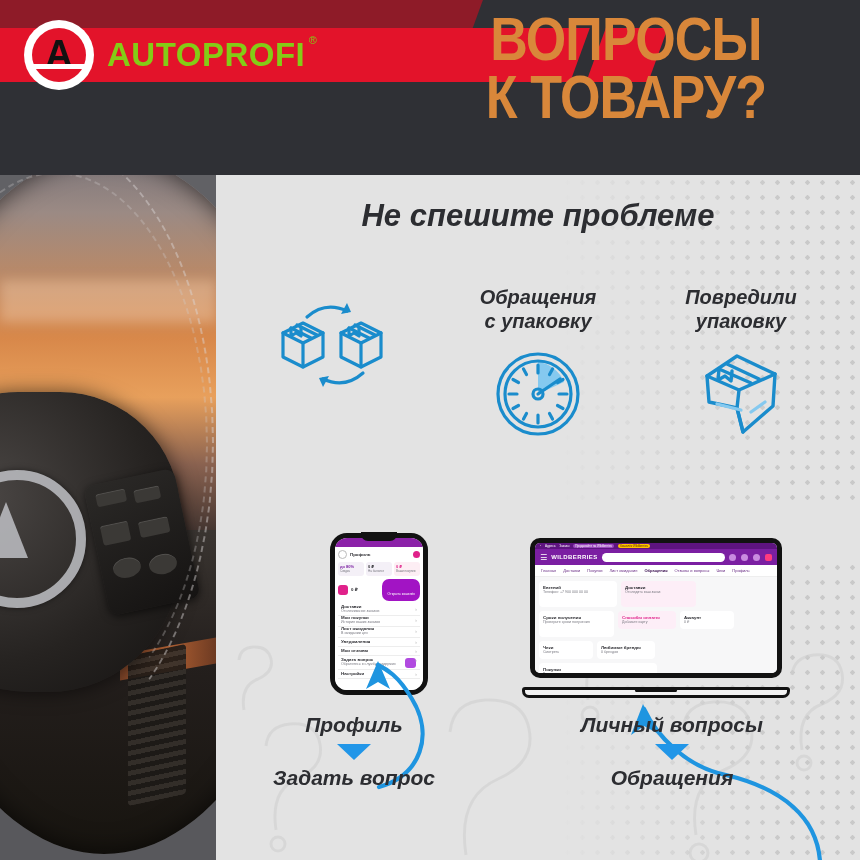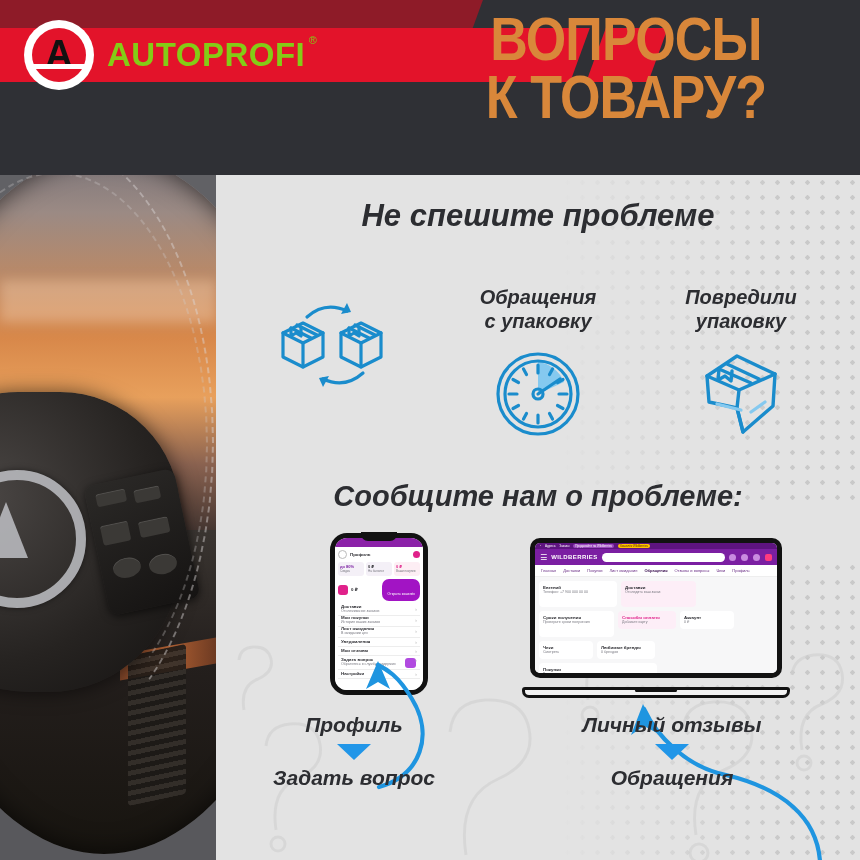--- a/index.html
+++ b/index.html
@@ -392,21 +392,20 @@
             <g stroke="#85c9ef" stroke-width="3.2" stroke-linecap="round">
               <path d="M24 58 L48 64"></path>
                 <path d="M58 66 L72 56"></path>
             </g>
           </svg>
         </div>
       </div>
 
     </div>
 
-    <div class="cta">Сообщите нам о проблеме:</div>
 
     <div class="phone">
       <div class="body">
         <div class="wbtop"></div>
         <div class="scr">
           <div style="display:flex;align-items:center;gap:3px;margin-bottom:3px;">
             <div style="width:7px;height:7px;border-radius:50%;border:1px solid #bbb;"></div>
             <span class="tinyb">Профиль</span>
             <div style="margin-left:auto;width:7px;height:7px;border-radius:50%;background:#e0218a;"></div>
           </div>
@@ -543,20 +542,20 @@
       <path d="M427 529 L415 560 L428 551 L441 558 Z" fill="#1f95e0"></path>
     </svg>
 
     <div class="botlabels">
       <div class="blk" style="left:8px;top:0;">
         <div class="t">Профиль</div>
         <div class="tri"></div>
         <div class="t">Задать вопрос</div>
       </div>
       <div class="blk" style="left:326px;top:0;">
-        <div class="t">Личный отзывы</div>
+        <div class="t">Личный вопросы</div>
         <div class="tri"></div>
         <div class="t">Обращения</div>
       </div>
     </div>
 
   </div>
 </div>
 
 </body></html>

